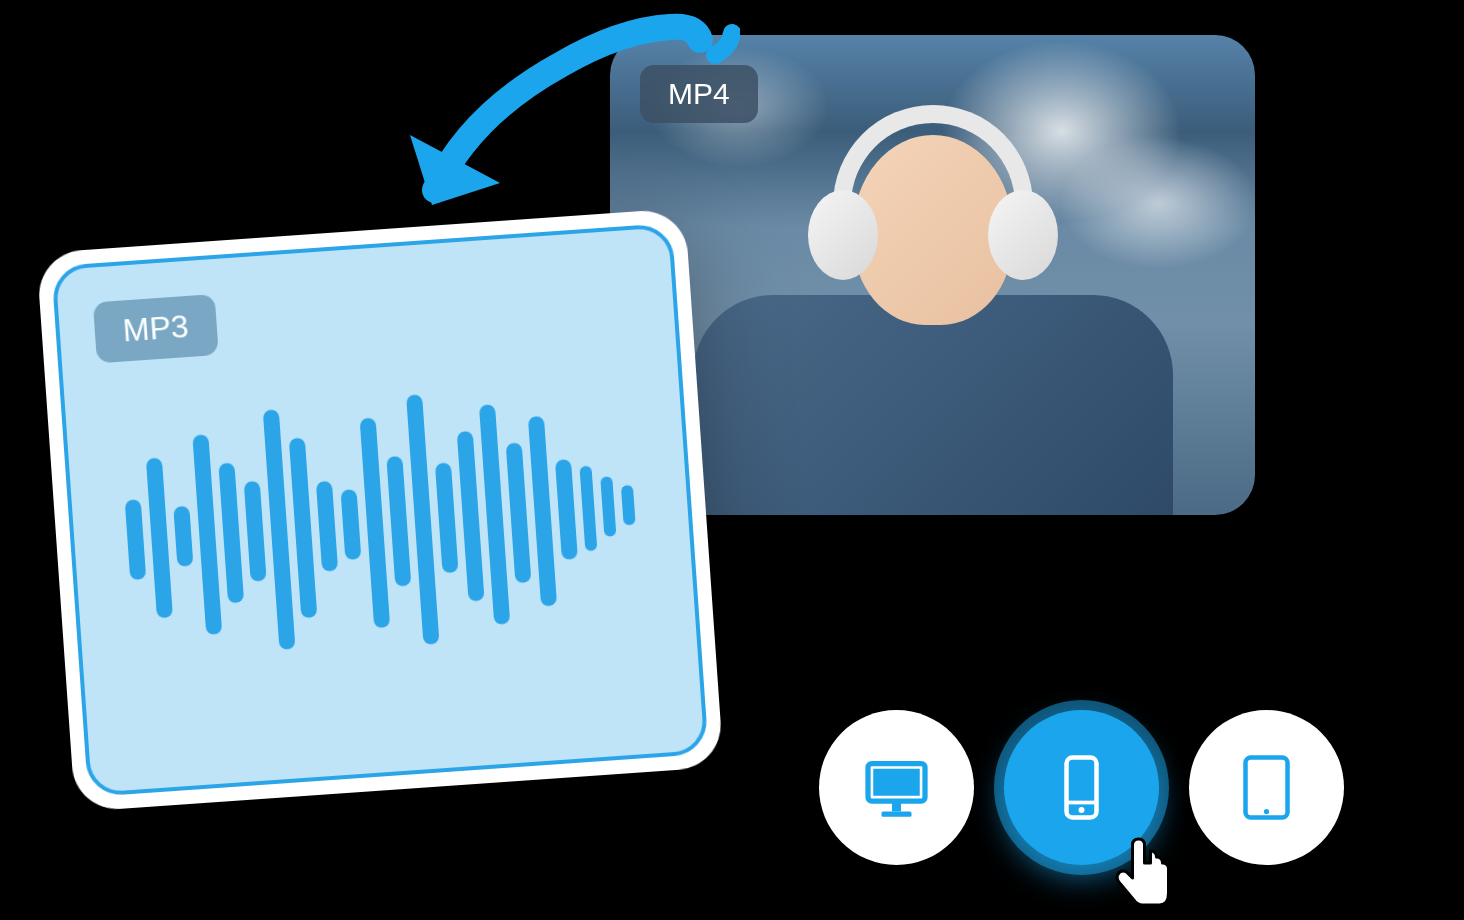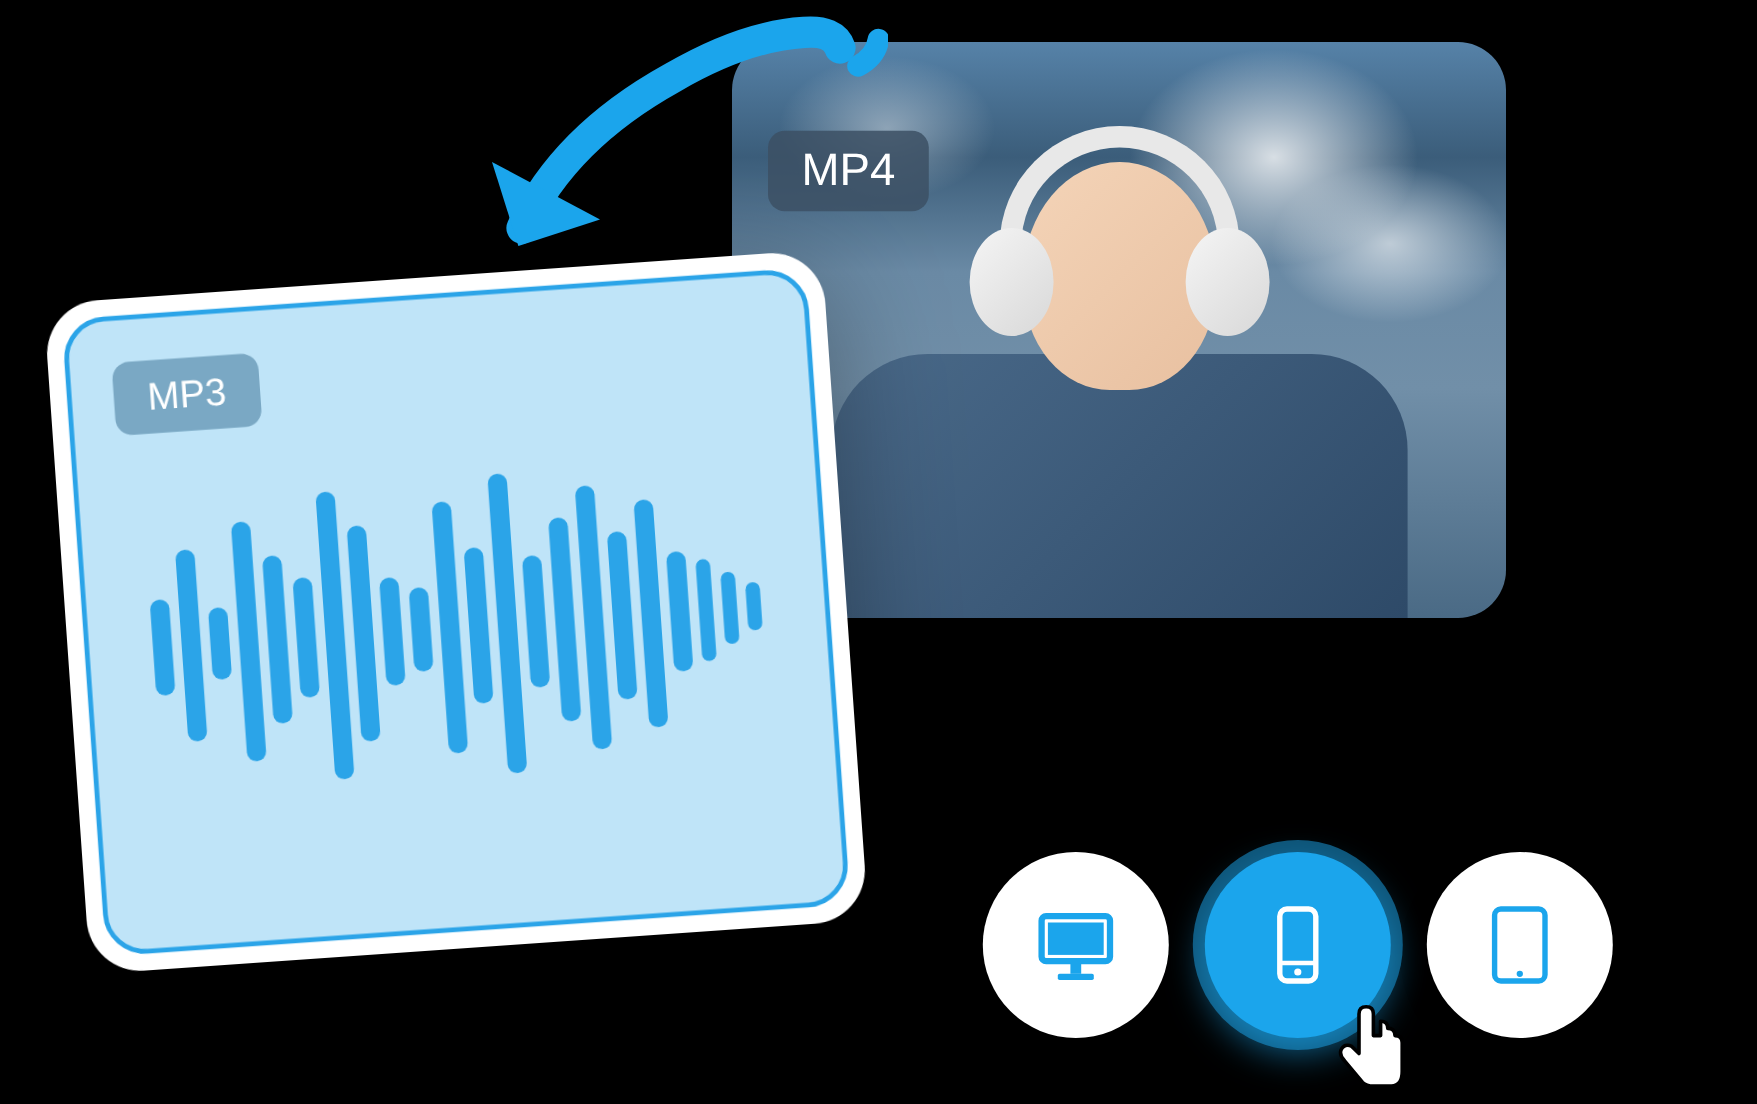--- a/index.html
+++ b/index.html
@@ -108,25 +108,24 @@
       border-radius: 80px 80px 0 0;
     }
 
     .badge-mp4 {
       position: absolute;
       top: 30px;
       left: 30px;
       padding: 12px 28px;
       background: rgba(60, 80, 100, 0.85);
       color: #fff;
-      font-size: 38px;
+      font-size: 30px;
       font-weight: 500;
       border-radius: 14px;
       z-index: 10;
-      margin-top: 44px;
     }
 
     
     .audio-card-wrapper {
       position: absolute;
       top: 230px;
       left: 55px;
       width: 650px;
       height: 560px;
       transform: rotate(-4deg);

